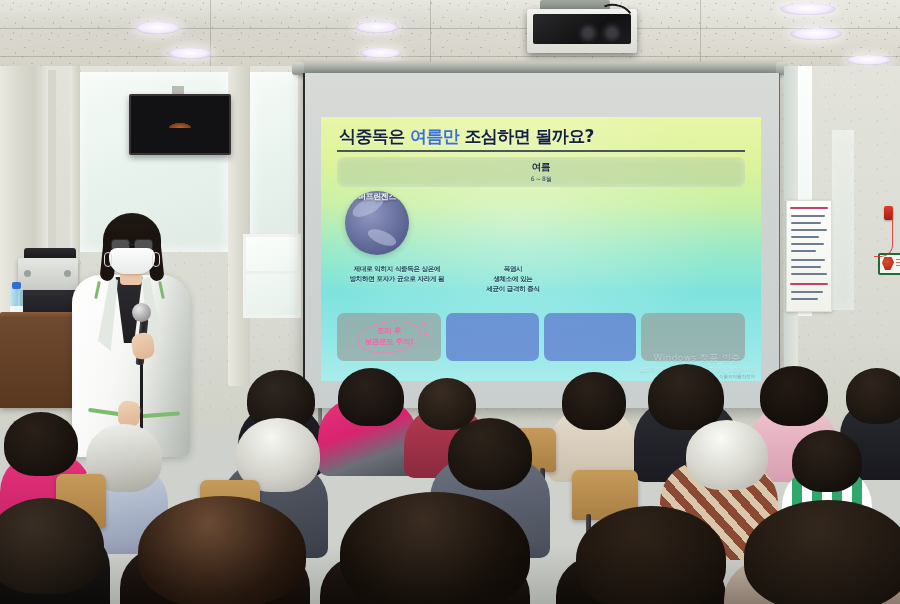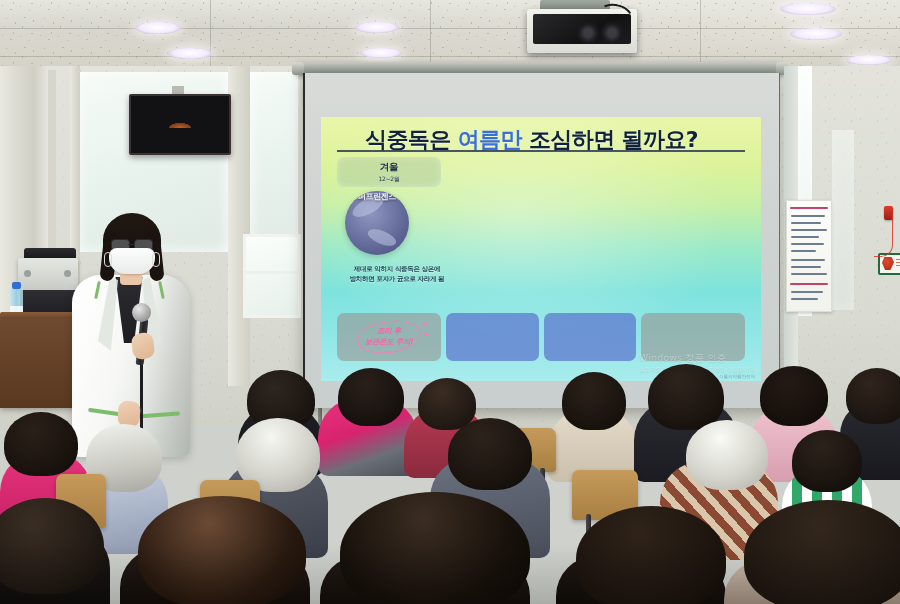--- a/index.html
+++ b/index.html
@@ -110,24 +110,23 @@
         #c8f0a4 33%,
         #9ae9c8 50%,
         #7ee3dd 66%,
         #8fe6e6 82%,
         #a9ecec 100%);
     overflow:hidden;
   }
   .slide-glow{position:absolute;inset:0;
     background:radial-gradient(ellipse at 45% 38%, rgba(255,255,255,.34), transparent 62%);}
   .slide-title{
-    position:absolute;left:18px;top:8px;font-size:22px;font-weight:bold;
+    position:absolute;left:18px;top:8px;font-size:17px;font-weight:bold;
     color:#12213f;letter-spacing:-.6px;white-space:nowrap;
     text-shadow:0 1px 1px rgba(255,255,255,.5);
-    margin-left:26px;
   }
   .slide-title .hl{color:#3a6fd8;}
   .title-rule{position:absolute;left:16px;top:33px;width:408px;height:2px;background:#2d3a55;opacity:.85;}
   .season-row{position:absolute;left:16px;top:40px;width:408px;height:30px;display:flex;gap:4px;}
   .season{
     background:rgba(176,204,160,.55);border-radius:7px;
     display:flex;flex-direction:column;align-items:center;justify-content:center;
     box-shadow:inset 0 0 6px rgba(255,255,255,.35);
   }
   .season .nm{font-size:9.5px;font-weight:bold;color:#1d2b4a;letter-spacing:-.3px;}
@@ -189,21 +188,21 @@
   }
   .pinkring{
     position:absolute;left:50%;top:50%;transform:translate(-50%,-50%) rotate(-8deg);
     width:62px;height:30px;border:1.6px solid #ff79b8;border-radius:50%;opacity:.85;
   }
   .pinkring:before,.pinkring:after{content:"";position:absolute;width:6px;height:1.5px;
     background:#ff79b8;border-radius:1px;}
   .pinkring:before{right:-9px;top:6px;transform:rotate(-30deg);}
   .pinkring:after{right:-9px;top:16px;transform:rotate(25deg);}
   .watermark{
-    position:absolute;right:6px;bottom:8px;text-align:left;color:rgba(240,246,250,.45);
+    position:absolute;right:6px;bottom:8px;text-align:center;color:rgba(240,246,250,.45);
     text-shadow:0 1px 1px rgba(0,0,0,.12);
   }
   .watermark .wm1{font-size:9px;letter-spacing:.4px;}
   .watermark .wm2{font-size:5.5px;margin-top:1px;letter-spacing:-.2px;}
   .slide-credit{position:absolute;right:6px;bottom:-14px;font-size:4.5px;color:rgba(60,80,90,.45);}
   
   .poster{
     position:absolute;background:linear-gradient(180deg,#fdfdfa,#f2f2ec);
     border:1px solid #ddddd4;box-shadow:0 1px 3px rgba(0,0,0,.2);overflow:hidden;
   }
@@ -372,39 +371,42 @@
       <div class="slide-glow"></div>
 
       <div class="slide-title">
         <span>식중독은</span>
         <span class="hl">여름만</span>
         <span>조심하면 될까요?</span>
       </div>
       <div class="title-rule"></div>
 
       <div class="season-row">
-        <div class="season s-winter">
-          <div class="nm">겨울</div>
-          <div class="mo">12~2월</div>
+        <div class="season s-summer">
+          <div class="nm">여름</div>
+          <div class="mo">6 ~ 8월</div>
         </div>
       </div>
 
       <div class="germ-row">
         <div class="germ g1">
           <span class="lbl">퍼프린젠스</span>
         </div>
       </div>
 
       <div class="cap cap1" style="white-space:pre-line;">제대로 익히지 식중독은 상온에
 방치하면 포자가 균으로 자라게 됨</div>
+      <div class="cap cap2" style="white-space:pre-line;">폭염시
+생체소에 있는
+세균이 급격히 증식</div>
 
       <div class="bottom-row">
         <div class="bbox grey b1">
           <div class="pinkring"></div>
-          <div class="pinkmark" style="white-space:pre-line;font-style:italic;">조리 후
+          <div class="pinkmark" style="white-space:pre-line;">조리 후
 보관온도 주의!</div>
         </div>
         <div class="bbox blue b2"></div>
         <div class="bbox blue b3"></div>
         <div class="bbox grey b4"></div>
       </div>
 
       <div class="watermark">
         <div class="wm1">Windows 정품 인증</div>
         <div class="wm2">설정으로 이동하여 Windows를 정품 인증합니다.</div>

